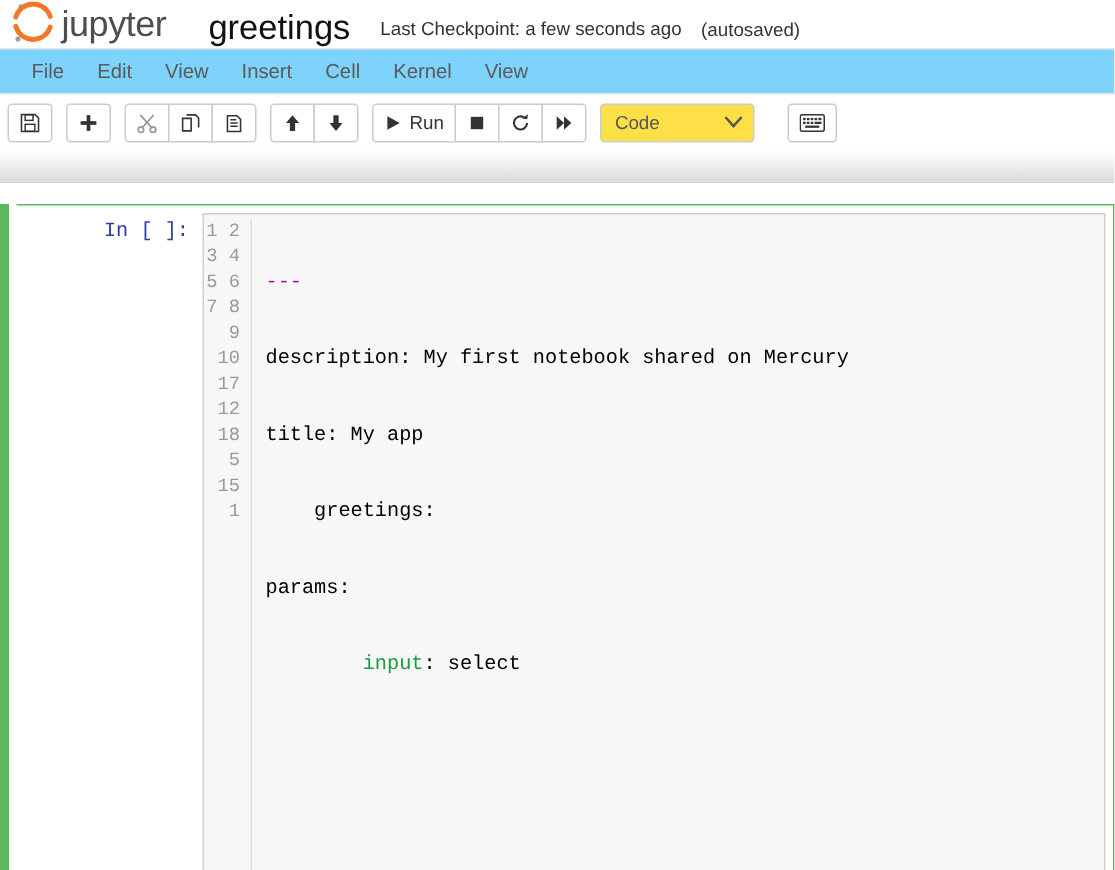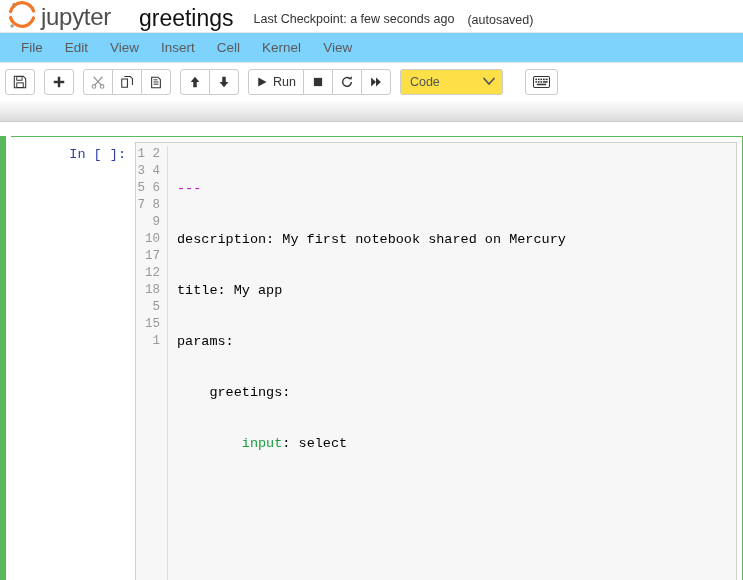--- a/index.html
+++ b/index.html
@@ -397,22 +397,22 @@
         <span class="ln">12</span>
         <span class="ln">18</span>
         <span class="ln">5</span>
         <span class="ln">15</span>
         <span class="ln">1</span>
       </div>
       <div class="code">
         <span class="ln"><span class="tok-meta">---</span></span>
         <span class="ln">description: My first notebook shared on Mercury</span>
         <span class="ln">title: My app</span>
+        <span class="ln">    greetings:</span>
         <span class="ln">params:</span>
-        <span class="ln">    greetings:</span>
         <span class="ln">        <span class="tok-key">input</span>: select</span>
         
         
         
         
         
         
         
         
       </div>

